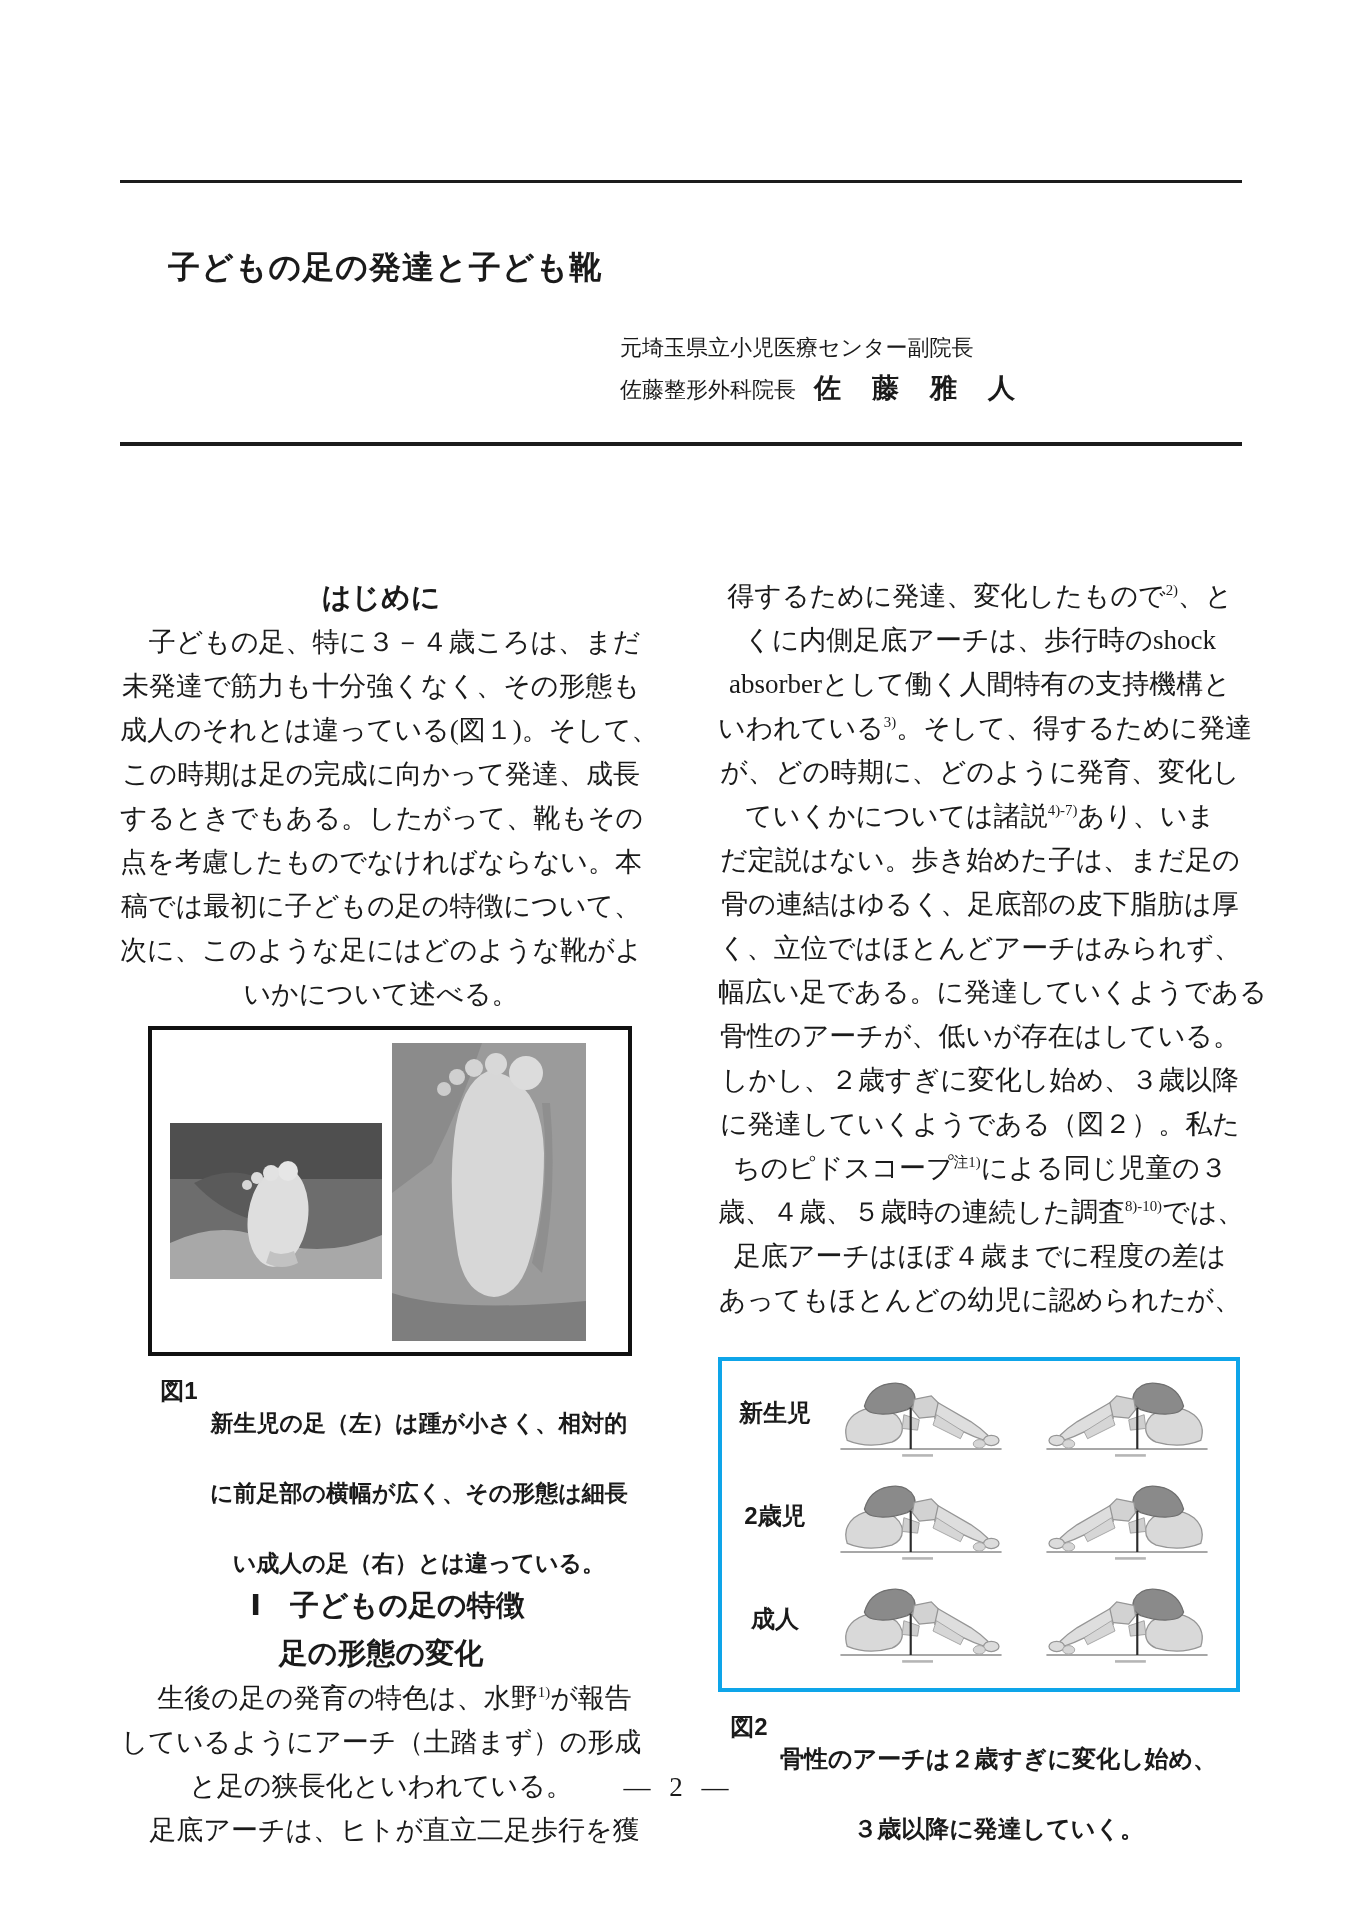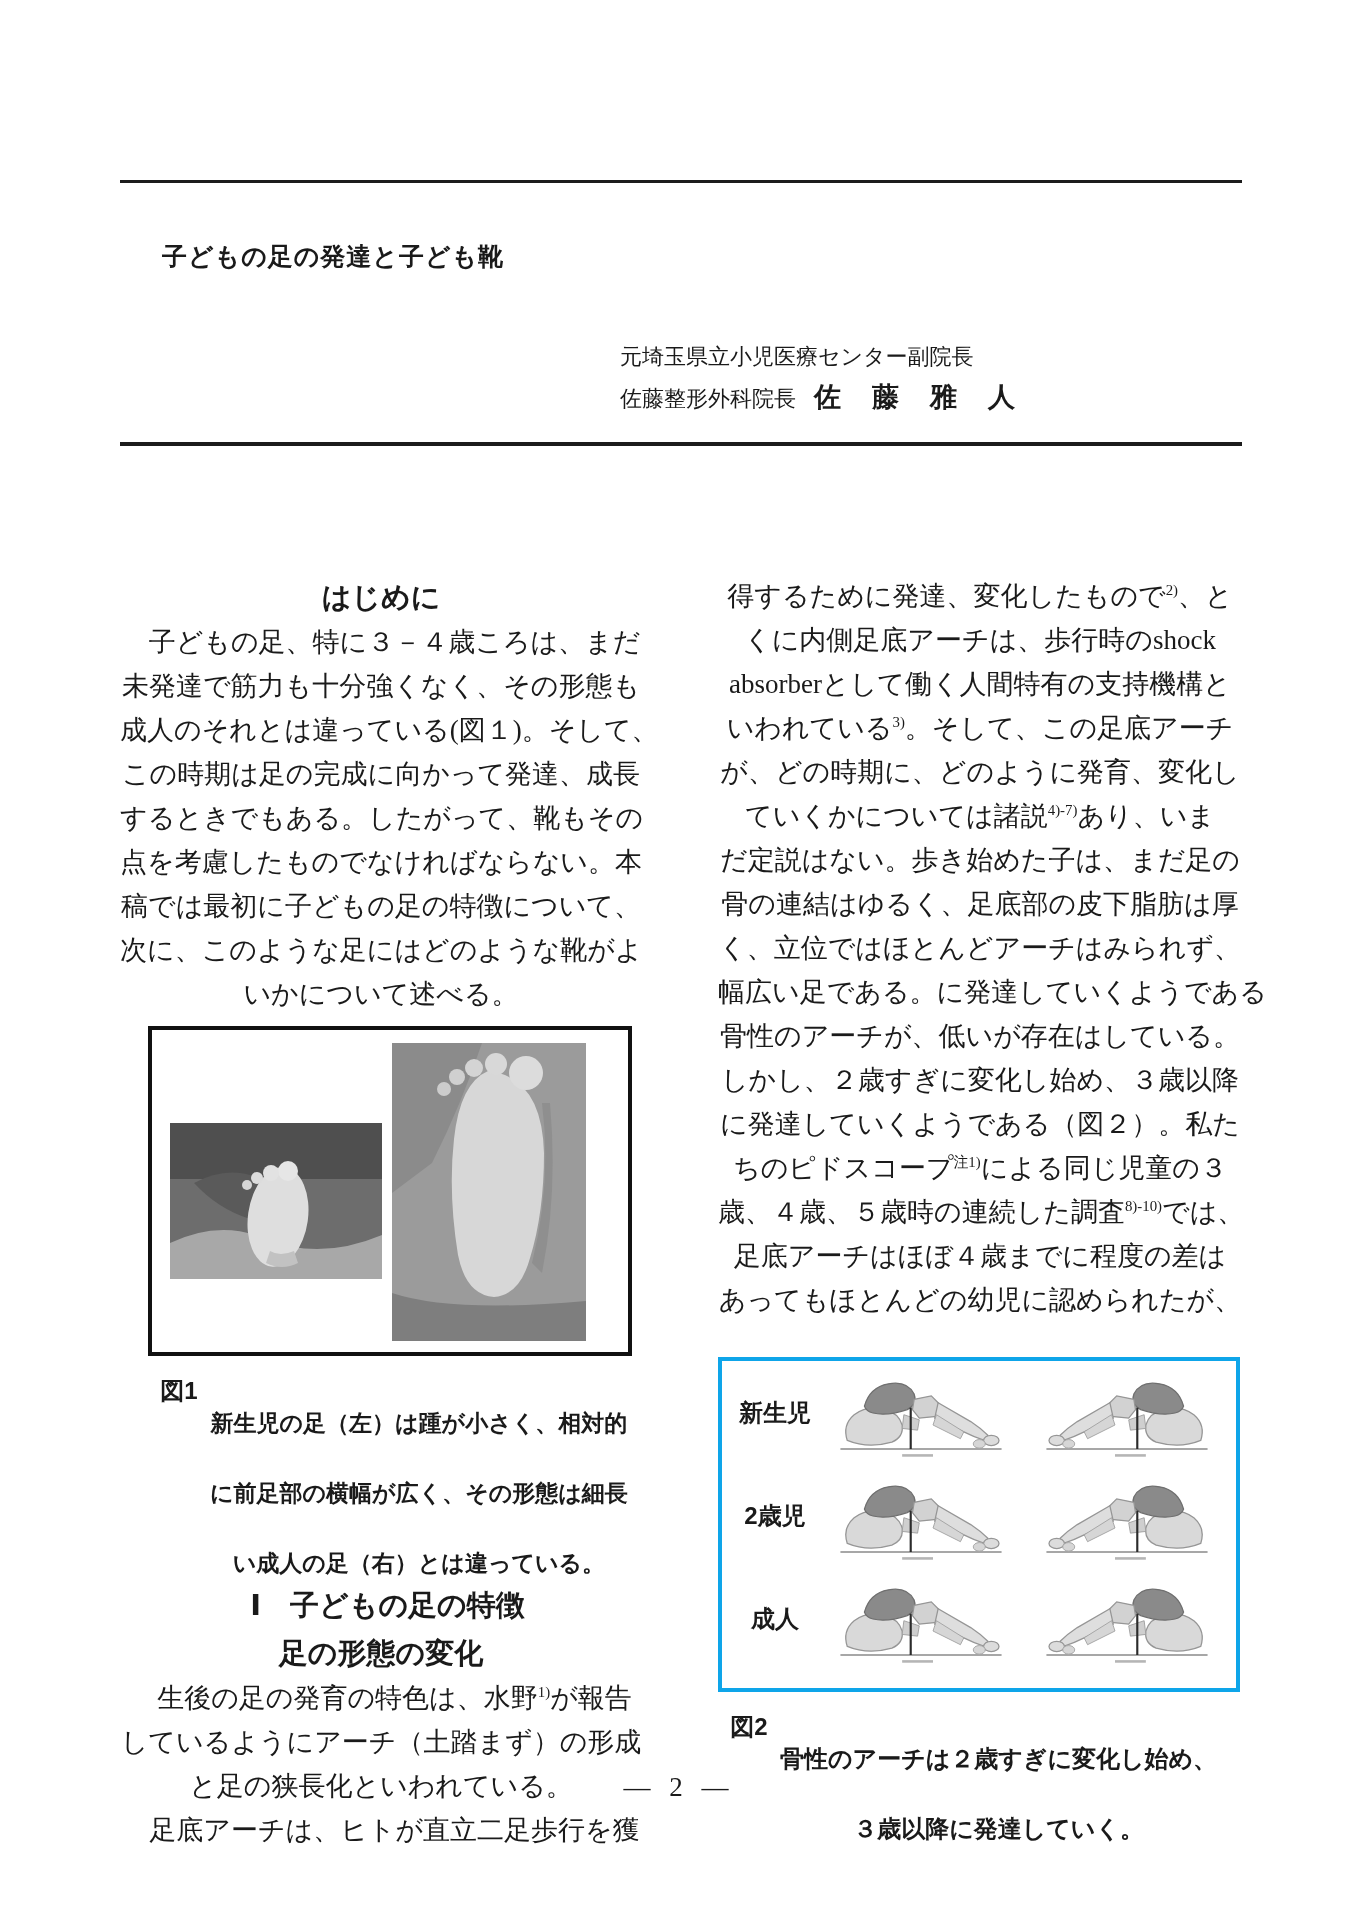--- a/index.html
+++ b/index.html
@@ -4,25 +4,25 @@
 <style>
   html,body{margin:0;padding:0;background:#e8e8e8;}
   .page{
     position:relative; width:1358px; height:1920px; background:#ffffff;
     font-family:"Liberation Serif","DejaVu Serif",serif; color:#1a1a1a; overflow:hidden;
   }
   .rule{position:absolute; left:120px; width:1122px; background:#1c1c1c;}
   .rule-top{top:180px; height:3px;}
   .rule-mid{top:442px; height:4px;}
   .title{
-    position:absolute; left:150px; top:228px; margin:12px;
+    position:absolute; left:150px; top:228px; margin:18px;
     font-family:Liberation Serif, serif;
-    font-size:25px; font-weight:bold; letter-spacing:1px;
-  }
-  .author{position:absolute; left:620px; top:328px; line-height:40px; font-size:22px;margin-top:9px;}
+    font-size:32px; font-weight:bold; letter-spacing:1px;
+  }
+  .author{position:absolute; left:620px; top:328px; line-height:40px; font-size:22px;}
   .author .name{
     font-family:"Liberation Sans","DejaVu Sans",sans-serif;
     font-weight:bold; font-size:27px; margin-left:18px; letter-spacing:2px;
   }
   .col{position:absolute; top:574px;text-align:center;}
   .col-left{left:120px; width:522px;}
   .col-right{left:718px; width:524px;}
   .h-gothic{
     font-family:"Liberation Sans","DejaVu Sans",sans-serif;
     font-weight:bold; font-size:29px; margin:0; height:46px; line-height:46px;
@@ -156,21 +156,21 @@
         <div class="tline"><span>と足の狭長化といわれている。</span></div>
         <div class="tline"><span>　足底アーチは、ヒトが直立二足歩行を獲</span></div>
       </div>
   </div>
 
   <div class="col col-right">
     <div>
         <div class="tline"><span>得するために発達、変化したもので</span><span class="sup">2)</span><span>、と</span></div>
         <div class="tline"><span>くに内側足底アーチは、歩行時のshock</span></div>
         <div class="tline"><span>absorberとして働く人間特有の支持機構と</span></div>
-        <div class="tline"><span>いわれている</span><span class="sup">3)</span><span>。そして、この足底アーチ</span></div>
+        <div class="tline"><span>いわれている</span><span class="sup">3)</span><span>。そして、得するために発達</span></div>
         <div class="tline"><span>が、どの時期に、どのように発育、変化し</span></div>
         <div class="tline"><span>ていくかについては諸説</span><span class="sup">4)-7)</span><span>あり、いま</span></div>
         <div class="tline"><span>だ定説はない。歩き始めた子は、まだ足の</span></div>
         <div class="tline"><span>骨の連結はゆるく、足底部の皮下脂肪は厚</span></div>
         <div class="tline"><span>く、立位ではほとんどアーチはみられず、</span></div>
         <div class="tline"><span>幅広い足である。に発達していくようである</span></div>
         <div class="tline"><span>骨性のアーチが、低いが存在はしている。</span></div>
         <div class="tline"><span>しかし、２歳すぎに変化し始め、３歳以降</span></div>
         <div class="tline"><span>に発達していくようである（図２）。私た</span></div>
         <div class="tline"><span>ちのピドスコープ</span><span class="sup">注1)</span><span>による同じ児童の３</span></div>

